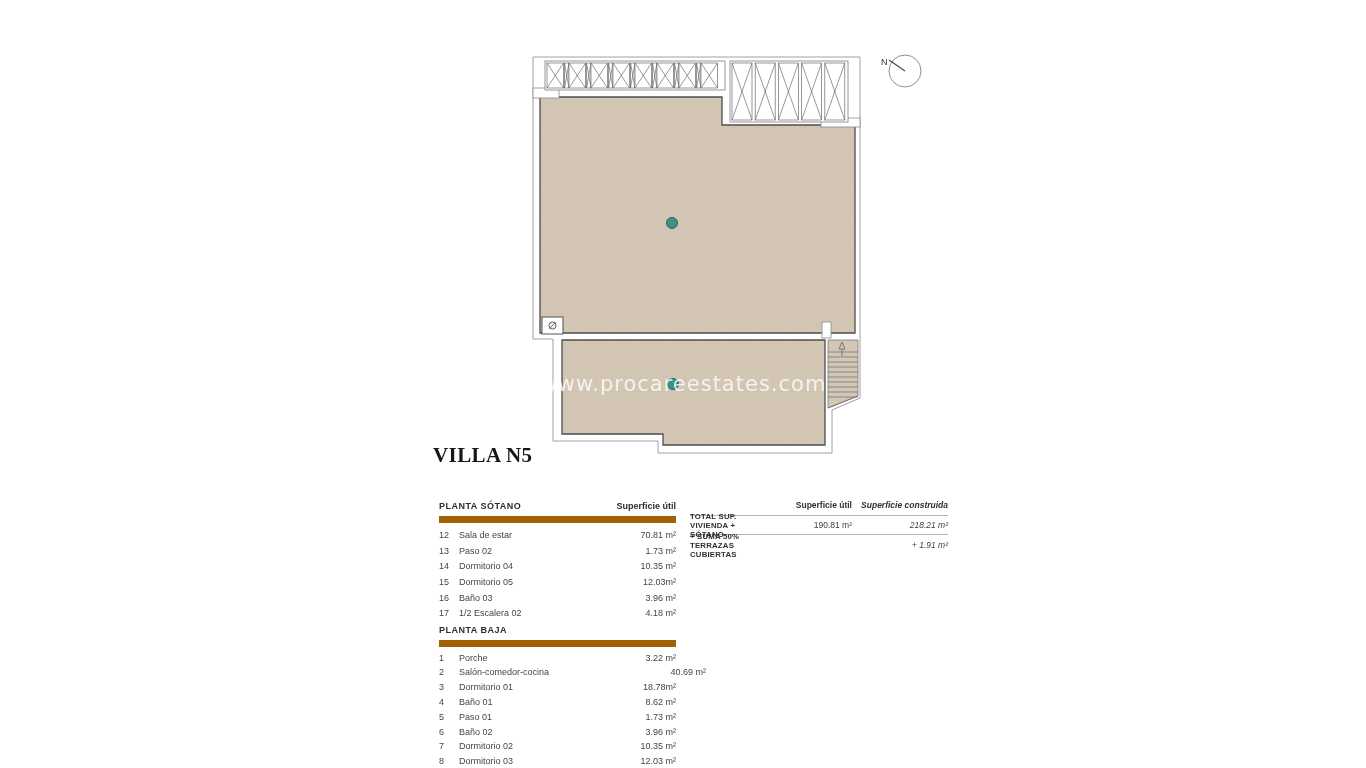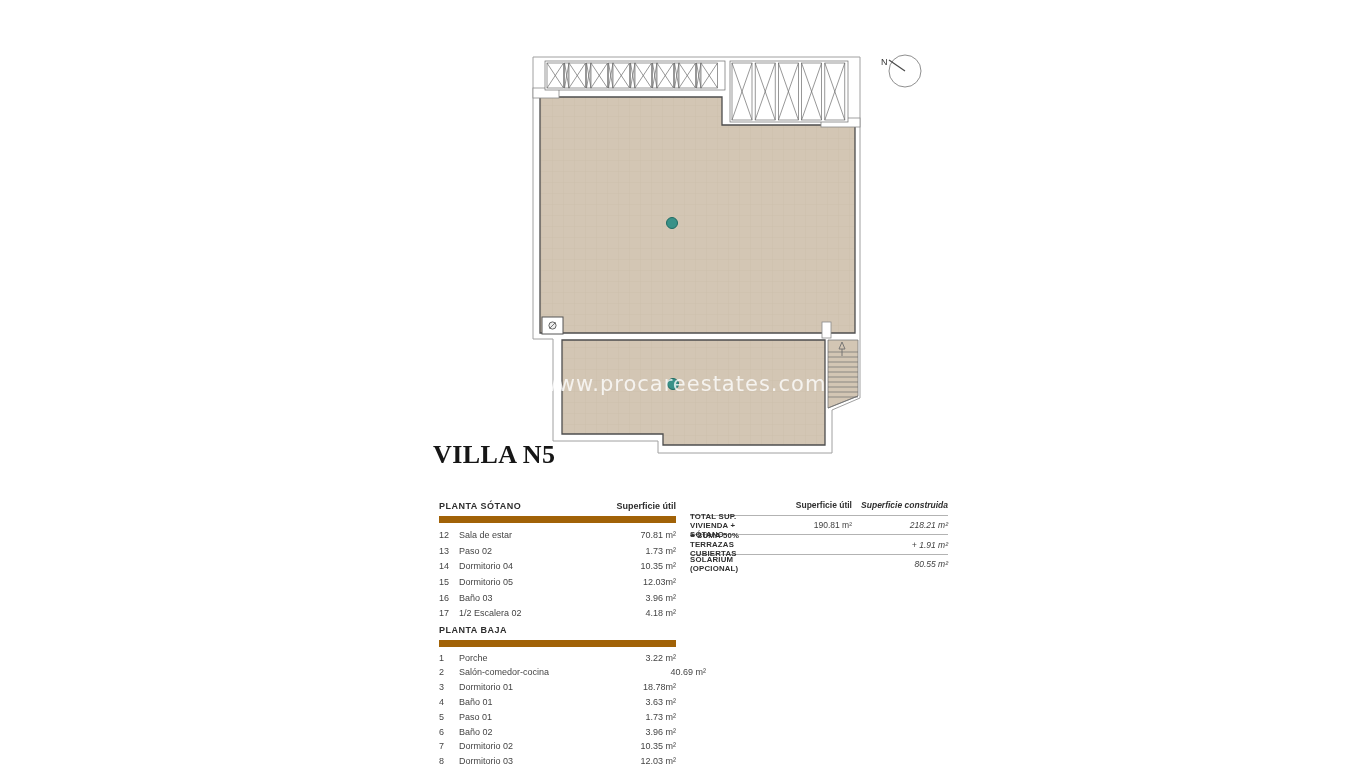--- a/index.html
+++ b/index.html
@@ -6,21 +6,21 @@
   html,body { width:1366px; height:768px; background:#ffffff; overflow:hidden;
               font-family:"Liberation Sans", sans-serif; }
   .abs { position:absolute; }
 
   
   #plan-wrap { left:530px; top:50px; width:400px; height:412px; }
 
   
   #title-block { left:433px; top:442px; color:#161616;
     font-family:"Liberation Serif", serif; font-weight:bold;
-    font-size:26px; line-height:26px; letter-spacing:0.4px; }
+    font-size:21px; line-height:26px; letter-spacing:0.4px; }
 
   
   #left-table { left:439px; top:501px; width:237px; color:#3f3f3f; }
   .sec-head { display:flex; justify-content:space-between; align-items:baseline;
     border-bottom:7px solid #a16207; padding-bottom:5px; }
   .sec-head .sec-title { font-weight:bold; font-size:9px; letter-spacing:0.5px; color:#2d2d2d; }
   .sec-head .sec-col { font-weight:bold; font-size:9px; color:#2d2d2d; }
   .rows-1 .trow { height:15.7px; }
   .rows-2 .trow { height:14.8px; }
   .trow { display:flex; align-items:center; font-size:9px; color:#454545; }
@@ -241,21 +241,21 @@
         <span class="val">40.69 m²</span>
       </div>
       <div class="trow">
         <span class="num">3</span>
         <span class="lbl">Dormitorio 01</span>
         <span class="val">18.78m²</span>
       </div>
       <div class="trow">
         <span class="num">4</span>
         <span class="lbl">Baño 01</span>
-        <span class="val">3.63 m²</span>
+        <span class="val">8.62 m²</span>
       </div>
       <div class="trow">
         <span class="num">5</span>
         <span class="lbl">Paso 01</span>
         <span class="val">1.73 m²</span>
       </div>
       <div class="trow">
         <span class="num">6</span>
         <span class="lbl">Baño 02</span>
         <span class="val">3.96 m²</span>
@@ -288,19 +288,14 @@
       <div class="srow">
         <span class="slbl">TOTAL SUP. VIVIENDA + SÓTANO</span>
         <span class="c1v">190.81 m²</span>
         <span class="c2v">218.21 m²</span>
       </div>
       <div class="srow">
         <span class="slbl">+ SUMA 50% TERRAZAS CUBIERTAS</span>
         <span class="c1v"></span>
         <span class="c2v">+ 1.91 m²</span>
       </div>
-      <div class="srow">
-        <span class="slbl">SOLARIUM (OPCIONAL)</span>
-        <span class="c1v"></span>
-        <span class="c2v">80.55 m²</span>
-      </div>
     </div>
 </div>
 
 </body></html>

